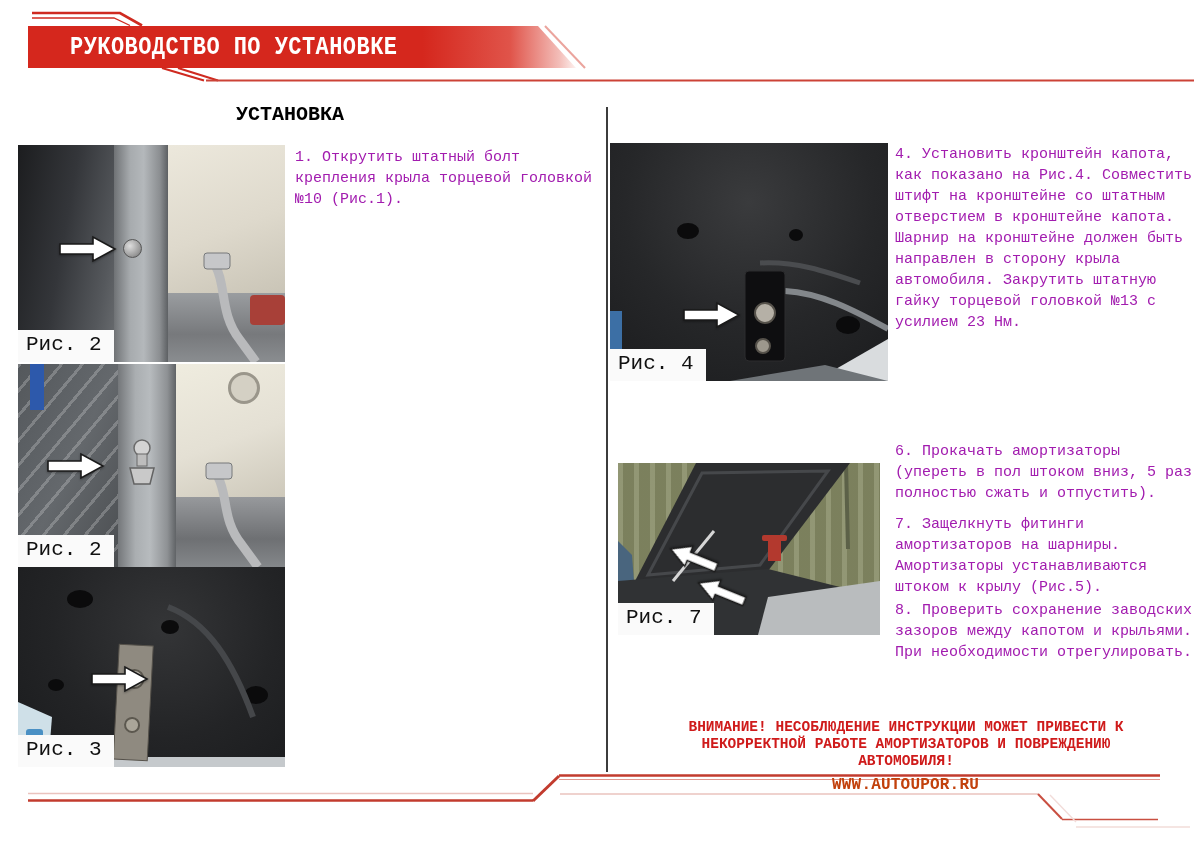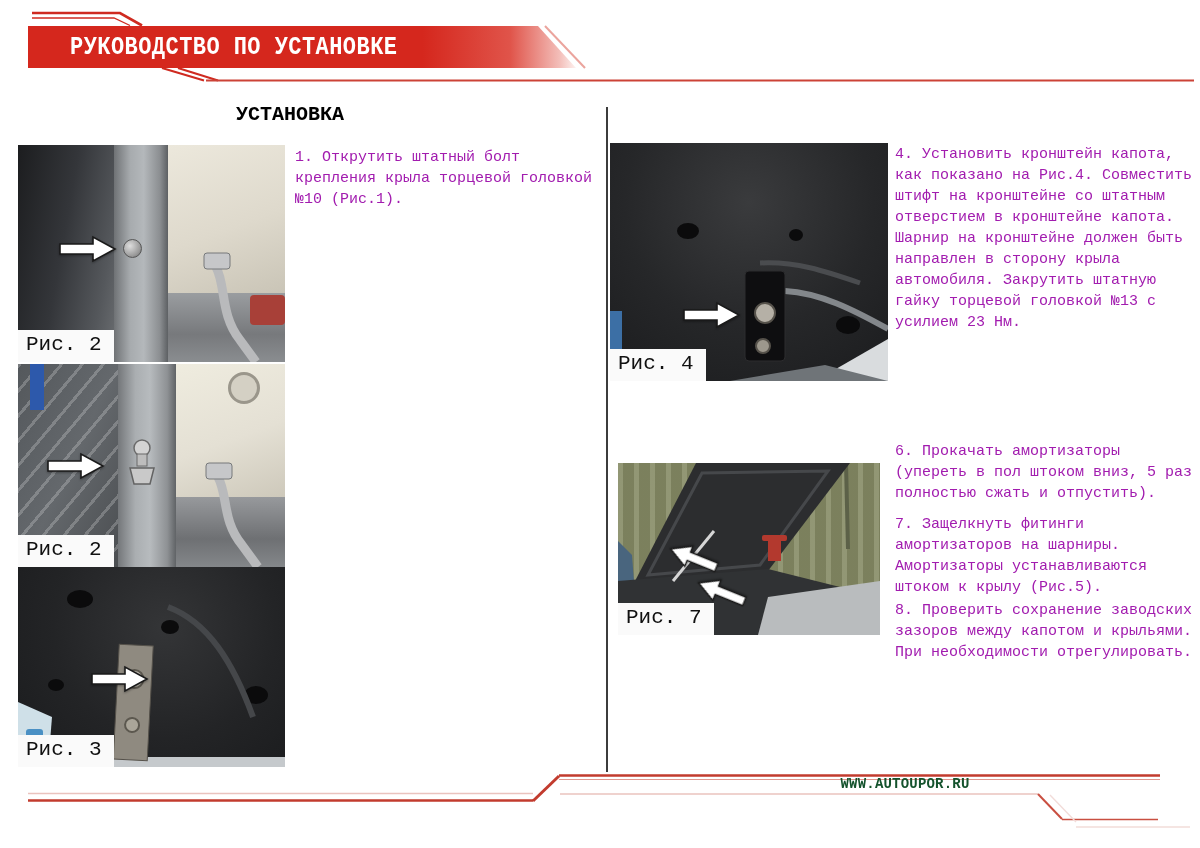--- a/index.html
+++ b/index.html
@@ -21,21 +21,21 @@
   .figure{position:absolute;overflow:hidden;background:#555;}
   .fig-label{position:absolute;left:0;bottom:0;background:#fafafa;color:#111;font-size:21px;
              padding:2px 12px 4px 8px;line-height:26px;}
   .layer{position:absolute;}
   .arrow{position:absolute;filter:drop-shadow(0 1px 1px rgba(0,0,0,.35));}
 
   
   .warning{position:absolute;left:612px;top:719px;width:588px;text-align:center;
            font-weight:bold;font-size:14.5px;line-height:17px;}
   .site{position:absolute;left:832px;top:776px;width:146px;text-align:center;
-        font-size:14px;font-weight:bold;color:#14532d;letter-spacing:.2px;}
+        font-size:16px;font-weight:bold;color:#c2410c;letter-spacing:.2px;}
 </style>
 </head>
 <body>
 
 <div class="page">
 
   <svg class="abs" style="left:0;top:0" width="1200" height="96" viewBox="0 0 1200 96">
     <defs>
       <linearGradient id="bannerGrad" x1="0" y1="0" x2="1" y2="0">
         <stop offset="0" stop-color="#d5271d"></stop>
@@ -174,20 +174,25 @@
     </svg>
     <svg class="arrow" style="left:48px;top:82px;transform:rotate(202deg)" width="54" height="26" viewBox="0 0 60 28">
       <polygon points="2,9 35,9 35,2 57,14 35,26 35,19 2,19" fill="#ffffff" stroke="#1a1a1a" stroke-width="1.6"></polygon>
     </svg>
     <svg class="arrow" style="left:76px;top:116px;transform:rotate(202deg)" width="54" height="26" viewBox="0 0 60 28">
       <polygon points="2,9 35,9 35,2 57,14 35,26 35,19 2,19" fill="#ffffff" stroke="#1a1a1a" stroke-width="1.6"></polygon>
     </svg>
     <div class="fig-label">Рис. 7</div>
   </div>
 
+  <div class="warning" style="color:#cf1b1b">
+    <div>ВНИМАНИЕ! НЕСОБЛЮДЕНИЕ ИНСТРУКЦИИ МОЖЕТ ПРИВЕСТИ К</div>
+    <div>НЕКОРРЕКТНОЙ РАБОТЕ АМОРТИЗАТОРОВ И ПОВРЕЖДЕНИЮ</div>
+    <div>АВТОМОБИЛЯ!</div>
+  </div>
 
   <svg class="abs" style="left:0;top:760px" width="1200" height="88" viewBox="0 760 1200 88">
     <path d="M28,793.5 H533" stroke="#eac3be" stroke-width="1.6" fill="none"></path>
     <path d="M28,800.5 H533" stroke="#c23b2e" stroke-width="2.4" fill="none"></path>
     <path d="M533,801 L559,776" stroke="#c23b2e" stroke-width="3" fill="none"></path>
     <path d="M559,775.5 H1160" stroke="#c23b2e" stroke-width="2.6" fill="none"></path>
     <path d="M559,779.5 H1160" stroke="#e0988f" stroke-width="1.2" fill="none"></path>
     <path d="M560,794 H1038" stroke="#eac3be" stroke-width="1.6" fill="none"></path>
     <path d="M1038,794 L1062,819" stroke="#c94f41" stroke-width="2" fill="none"></path>
     <path d="M1062,819.5 H1158" stroke="#c94f41" stroke-width="1.6" fill="none"></path>

